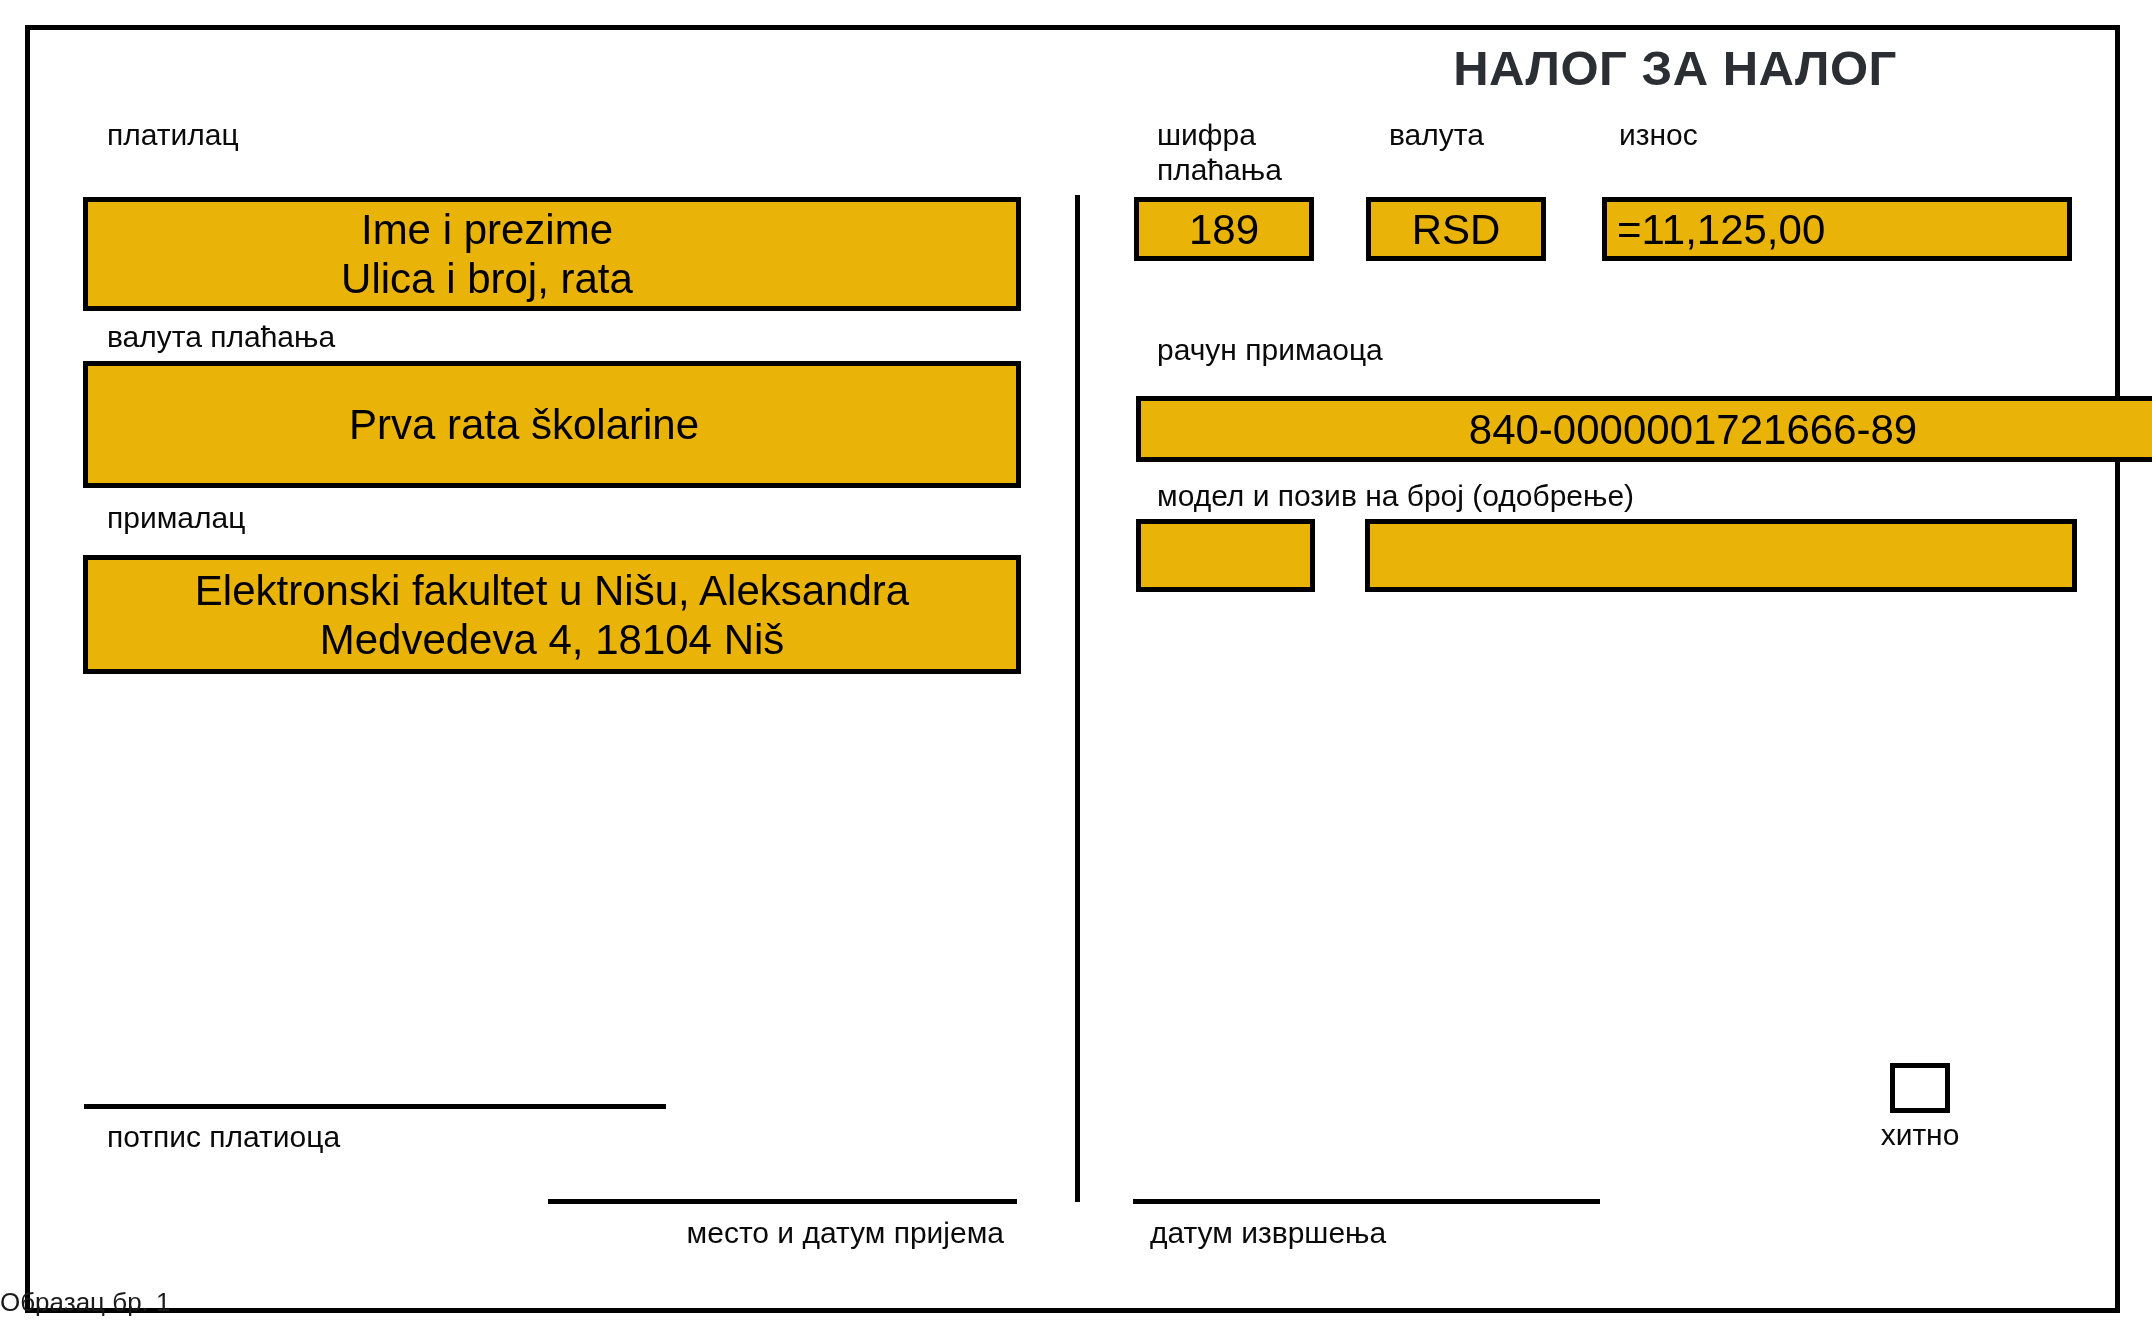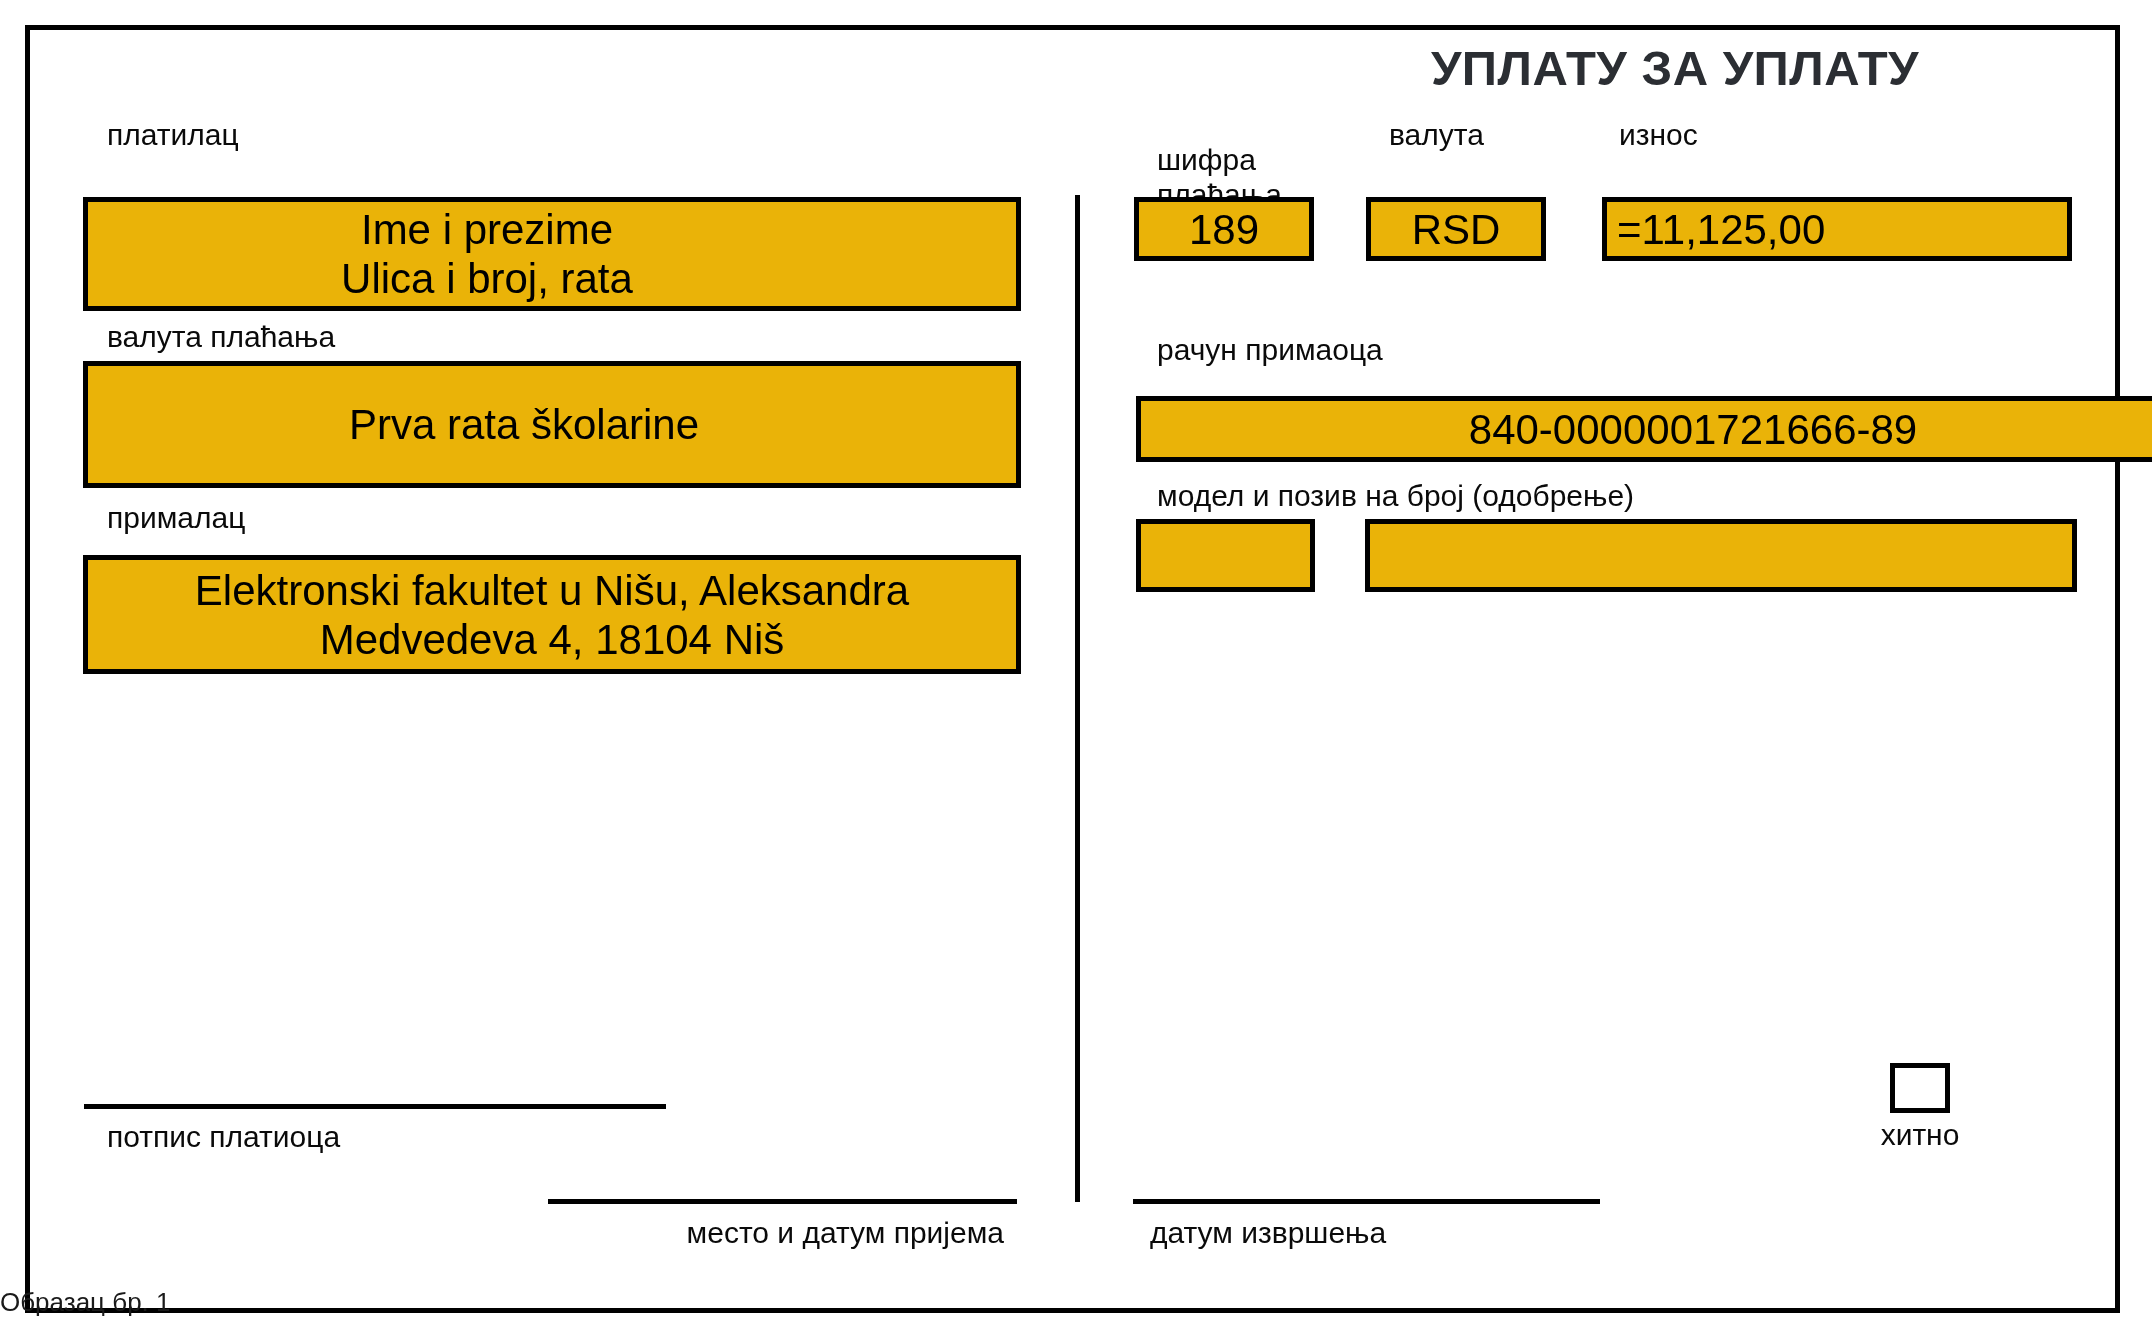--- a/index.html
+++ b/index.html
@@ -33,21 +33,21 @@
     letter-spacing: 0.5px;
     white-space: nowrap;
   }
   .label {
     position: absolute;
     font-size: 30px;
     line-height: 35px;
     color: #0a0a0a;
     white-space: nowrap;
   }
-  .label.wrap { white-space: normal; margin-top: 25px; }
+  .label.wrap { white-space: normal; }
   .field-box {
     position: absolute;
     border: 5px solid #000;
     box-sizing: border-box;
     background: #eab308;
     display: flex;
     flex-direction: column;
     justify-content: center;
     text-align: center;
     font-size: 42px;
@@ -90,21 +90,21 @@
   }
   .under-line-label-right {
     text-align: right;
   }
 </style>
 </head>
 <body>
 
 <div class="form-border"></div>
 
-<div class="title">УПЛАТУ ЗА УПЛАТУ</div>
+<div class="title">НАЛОГ ЗА НАЛОГ</div>
 
 <div class="label" style="left:107px; top:117px;">платилац</div>
 
 <div class="field-box" style="left:83px; top:197px; width:938px; height:114px;">
   <div class="shift-65">Ime i prezime</div>
   <div class="shift-65">Ulica i broj, rata</div>
 </div>
 
 <div class="label" style="left:107px; top:319px;">валута плаћања</div>
 

